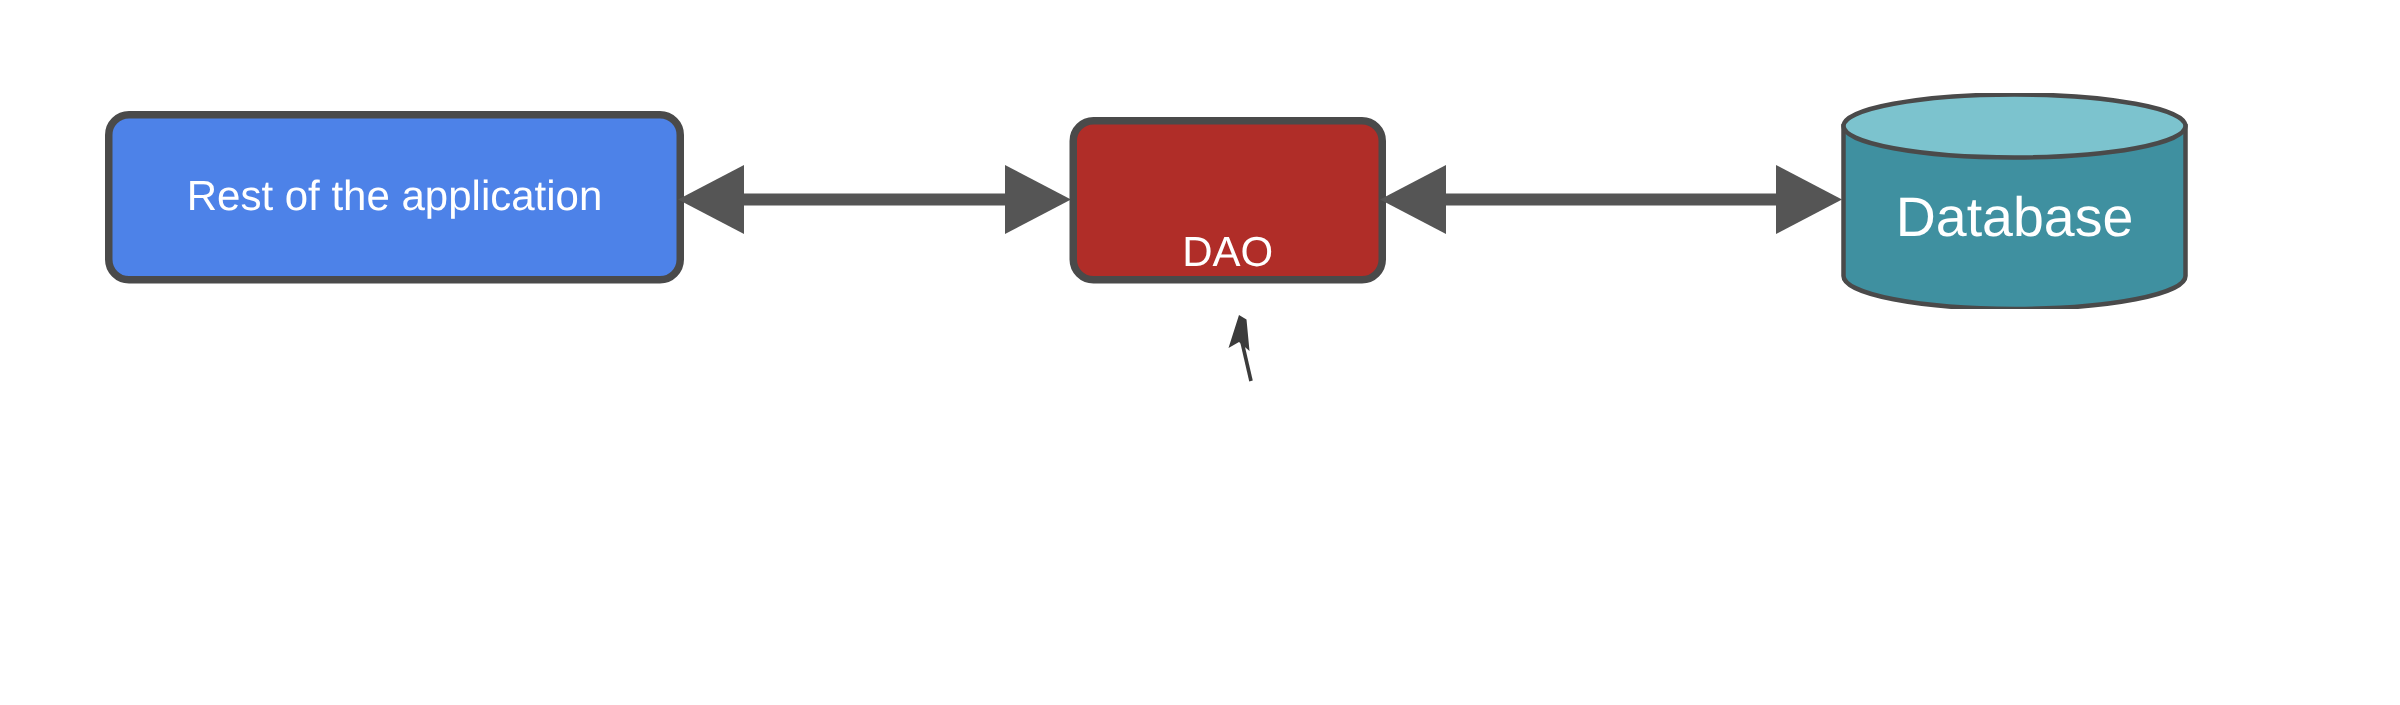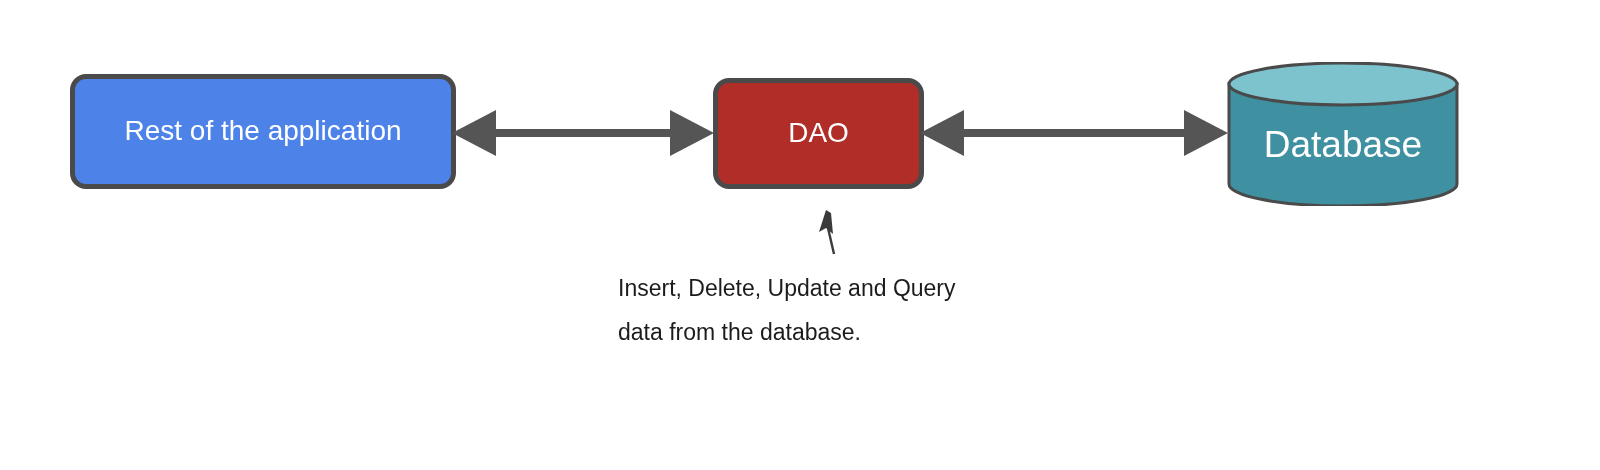--- a/index.html
+++ b/index.html
@@ -55,20 +55,21 @@
     font-size: 28px;
   }
 
   #dao-node {
     left: 713px;
     top: 78px;
     width: 211px;
     height: 111px;
     background: #b02d28;
     border-color: #4a4a4a;
+    align-items: flex-end;
   }
   #dao-node .node-label {
     font-size: 28px;
   }
 
   
   #database-node {
     position: absolute;
     left: 1227px;
     top: 62px;
@@ -164,18 +165,14 @@
     <div id="database-label-wrap">
       <span class="node-label">Database</span>
     </div>
   </div>
 
   <svg class="arrow-svg" id="arrow-caption-pointer" width="40" height="50" viewBox="0 0 40 50">
     <polygon points="14,0 7,22 14,18 21,24 19,3" fill="#3b3b3b"></polygon>
     <path d="M16,18 L22,44" stroke="#3b3b3b" stroke-width="2.4" fill="none"></path>
   </svg>
 
-  <div id="caption-block">
-    <div class="caption-line">Insert, Delete, Update and Query</div>
-    <div class="caption-line">data from the database.</div>
-  </div>
 
 </div>
 
 </body></html>

